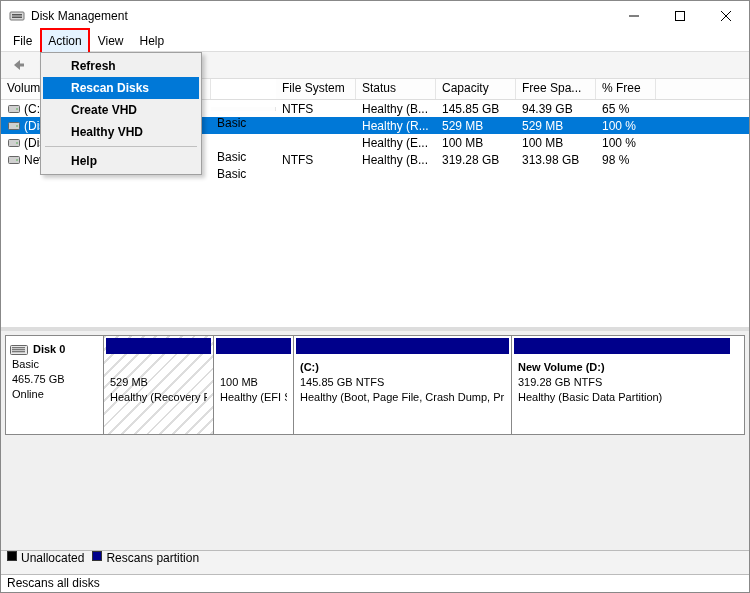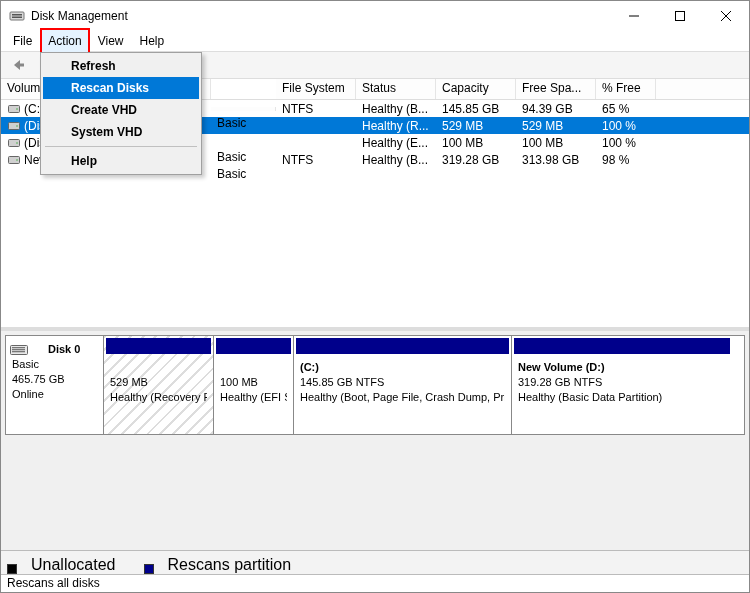--- a/index.html
+++ b/index.html
@@ -147,25 +147,25 @@
     background: #00008b;
   }
   .part.hatched {
     background-image: repeating-linear-gradient(135deg, #ddd 0 2px, transparent 2px 9px);
     background-clip: padding-box;
   }
 
   .legend {
     height: 24px;
     border-top: 1px solid #bbb;
-    display: flex; align-items: flex-end;
+    display: flex; align-items: flex-start;
     padding: 0 6px;
-    gap: 10px;
+    gap: 0;
     background: #f3f3f3;
-    font-size: 16px;
+    font-size: 12px;
   }
   .swatch { width: 10px; height: 10px; display: inline-block; margin-right: 4px; border: 1px solid #333; }
   .statusbar {
     height: 21px;
     border-top: 1px solid #bbb;
     padding: 1px 6px;
     font-size: 12px;
     background: #fff;
   }
 </style>
@@ -220,21 +220,21 @@
         <rect x="2" y="5.5" width="5" height="3" fill="#888"></rect>
       </svg>
   </div>
   <div class="tb-sep"></div>
 </div>
 
 <div class="dropdown">
   <div class="dd-item">Refresh</div>
   <div class="dd-item hover">Rescan Disks</div>
   <div class="dd-item">Create VHD</div>
-  <div class="dd-item">System VHD</div>
+  <div class="dd-item">Healthy VHD</div>
   <div class="dd-sep"></div>
   <div class="dd-item">Help</div>
 </div>
 
 <div class="split">
 
   <div class="top-pane">
     <div class="grid-header">
       <div class="col c-vol" title="Volume"><span>Volume</span></div>
       <div class="col c-type"><span>Type</span></div>
@@ -310,21 +310,21 @@
       <div class="disk-info">
         <span class="di-icon">
           <svg width="18" height="14" viewBox="0 0 18 14">
               <rect x="0.5" y="2.5" width="17" height="9" rx="1" fill="#e8e8e8" stroke="#666"></rect>
               <rect x="2" y="4" width="13" height="1.3" fill="#777"></rect>
               <rect x="2" y="6" width="13" height="1.3" fill="#777"></rect>
               <rect x="2" y="8" width="13" height="1.3" fill="#777"></rect>
             </svg>
         </span>
         <div class="lines">
-          <div class="name" style="margin-left:36px">Disk 0</div>
+          <div class="name" style="margin-left:21px">Disk 0</div>
           <div>Basic</div>
           <div>465.75 GB</div>
           <div>Online</div>
         </div>
       </div>
       <div id="partitions" style="display:flex;flex:1">
           <div class="part hatched" style="width: 110px;">
             <div class="cap1">&nbsp;</div>
             <div>529 MB</div>
             <div style="white-space:nowrap;overflow:hidden;text-overflow:clip;">Healthy (Recovery Partition)</div>

